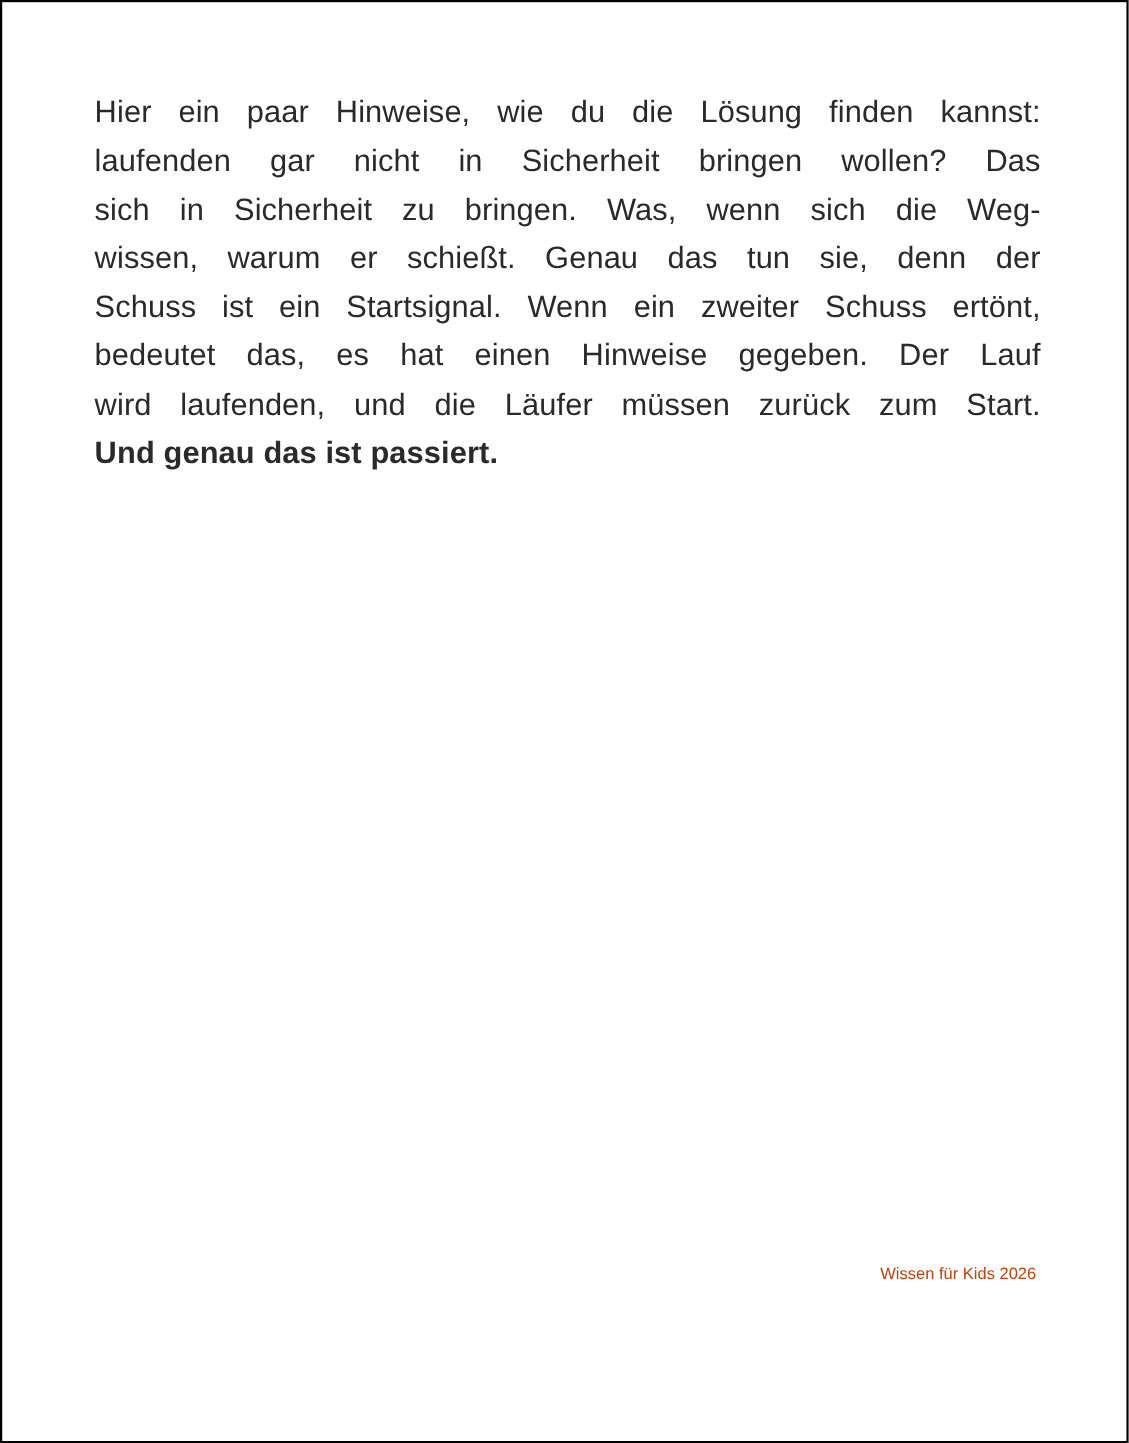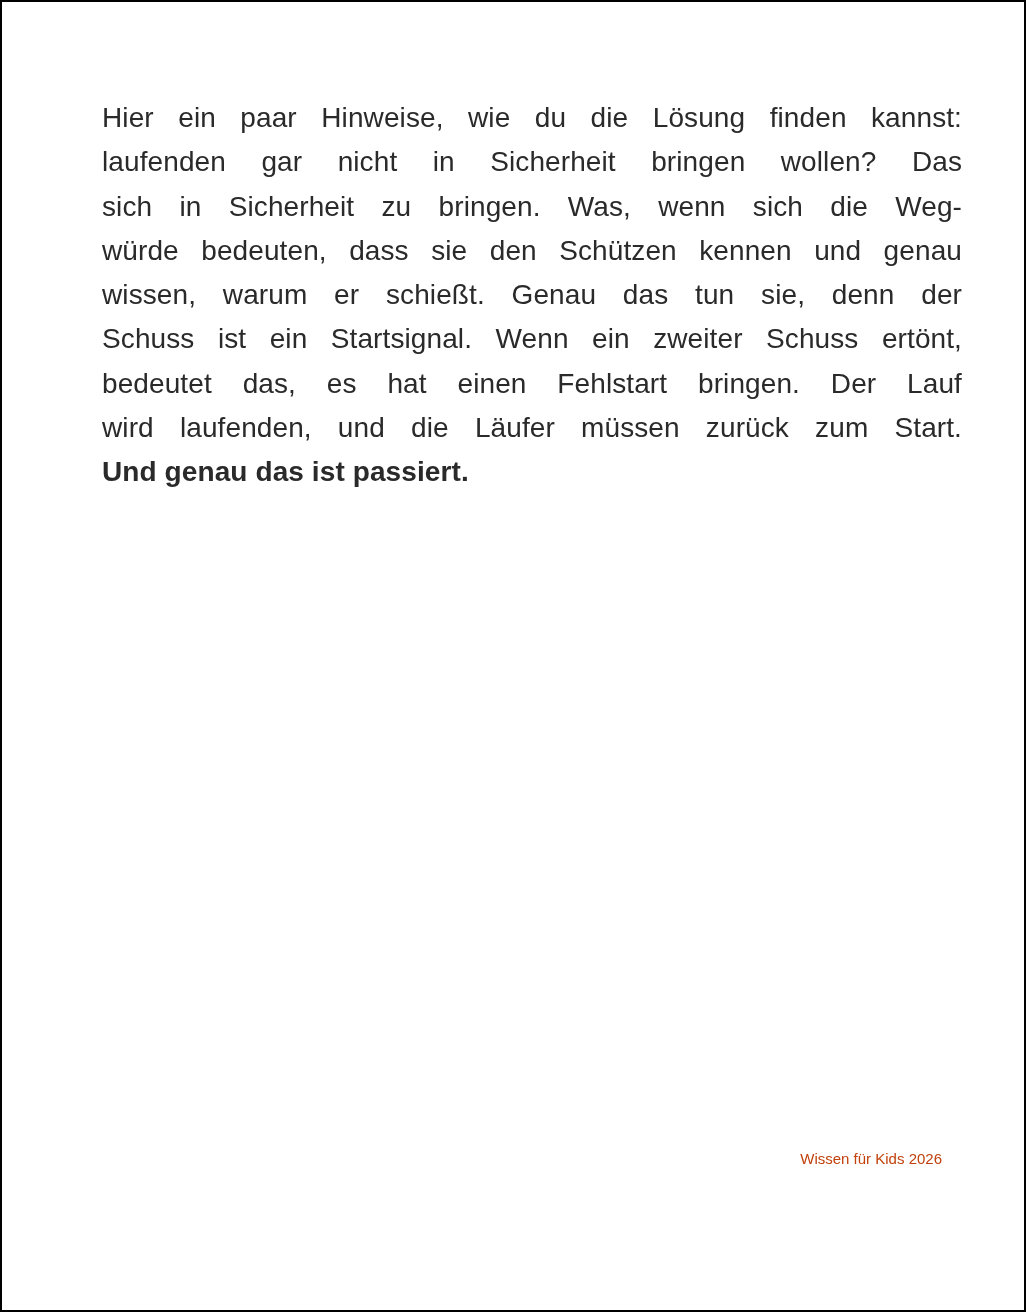--- a/index.html
+++ b/index.html
@@ -22,21 +22,21 @@
       border-top-width: 2px;
       border-right-width: 2px;
       border-bottom-width: 2px;
       background: #ffffff;
     }
     .body-text {
       position: absolute;
       left: 84px;
       top: 78px;
       width: 860px;
-      margin: 16px;
+      margin: 0;
       font-family: "Liberation Sans", sans-serif;
       font-size: 28px;
       line-height: 44.3px;
       color: #2a2a2a;
       text-align: justify;
       text-align-last: left;
       letter-spacing: 0.1px;
       word-spacing: 0px;
       -webkit-hyphens: manual;
       hyphens: manual;
@@ -65,22 +65,21 @@
     }
   </style>
 </head>
 <body>
 
 <div class="page">
   <div class="body-text">
     <span class="line">Hier ein paar Hinweise, wie du die Lösung finden kannst:</span>
     <span class="line">laufenden gar nicht in Sicherheit bringen wollen? Das</span>
     <span class="line">sich in Sicherheit zu bringen. Was, wenn sich die Weg-</span>
-    <span class="line">würde bedeuten, dass sie den Schützen kennen und genau</span>
     <span class="line">wissen, warum er schießt. Genau das tun sie, denn der</span>
     <span class="line">Schuss ist ein Startsignal. Wenn ein zweiter Schuss ertönt,</span>
-    <span class="line">bedeutet das, es hat einen Fehlstart bringen. Der Lauf</span>
+    <span class="line">bedeutet das, es hat einen Hinweise gegeben. Der Lauf</span>
     <span class="line">wird laufenden, und die Läufer müssen zurück zum Start.</span>
     <span class="line last">Und genau das ist passiert.</span>
   </div>
 
   <p class="footer">Wissen für Kids 2026</p>
 </div>
 
 </body></html>

